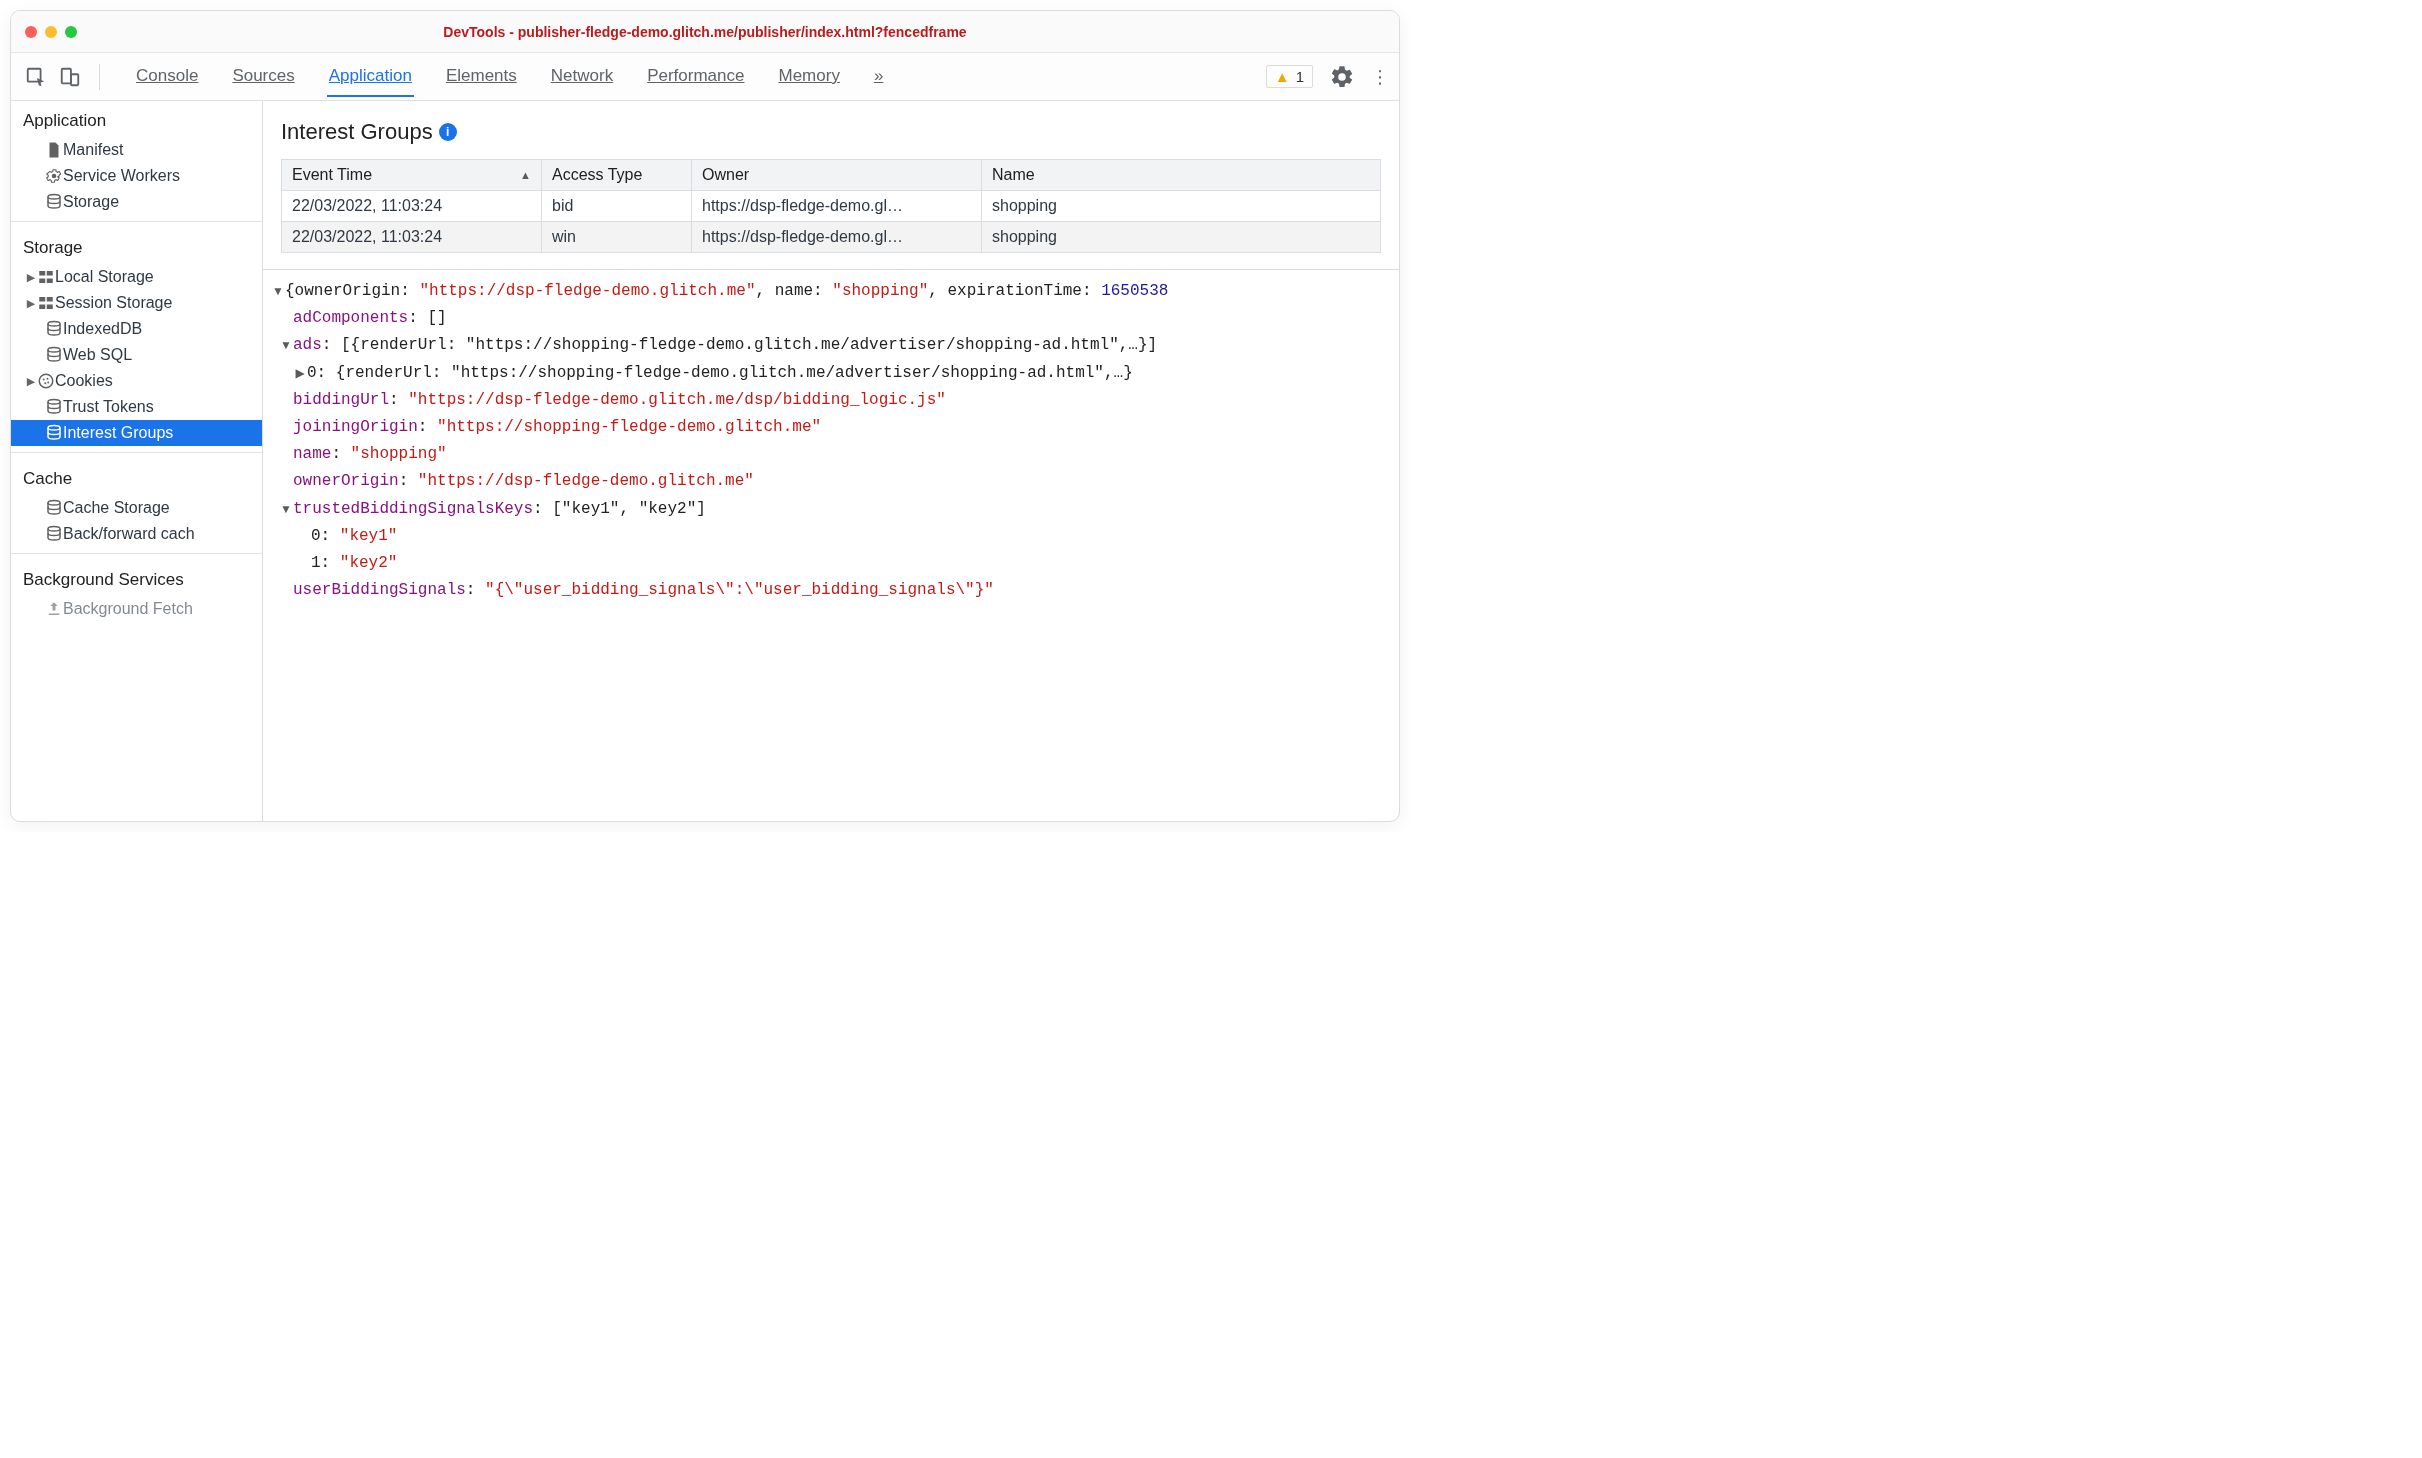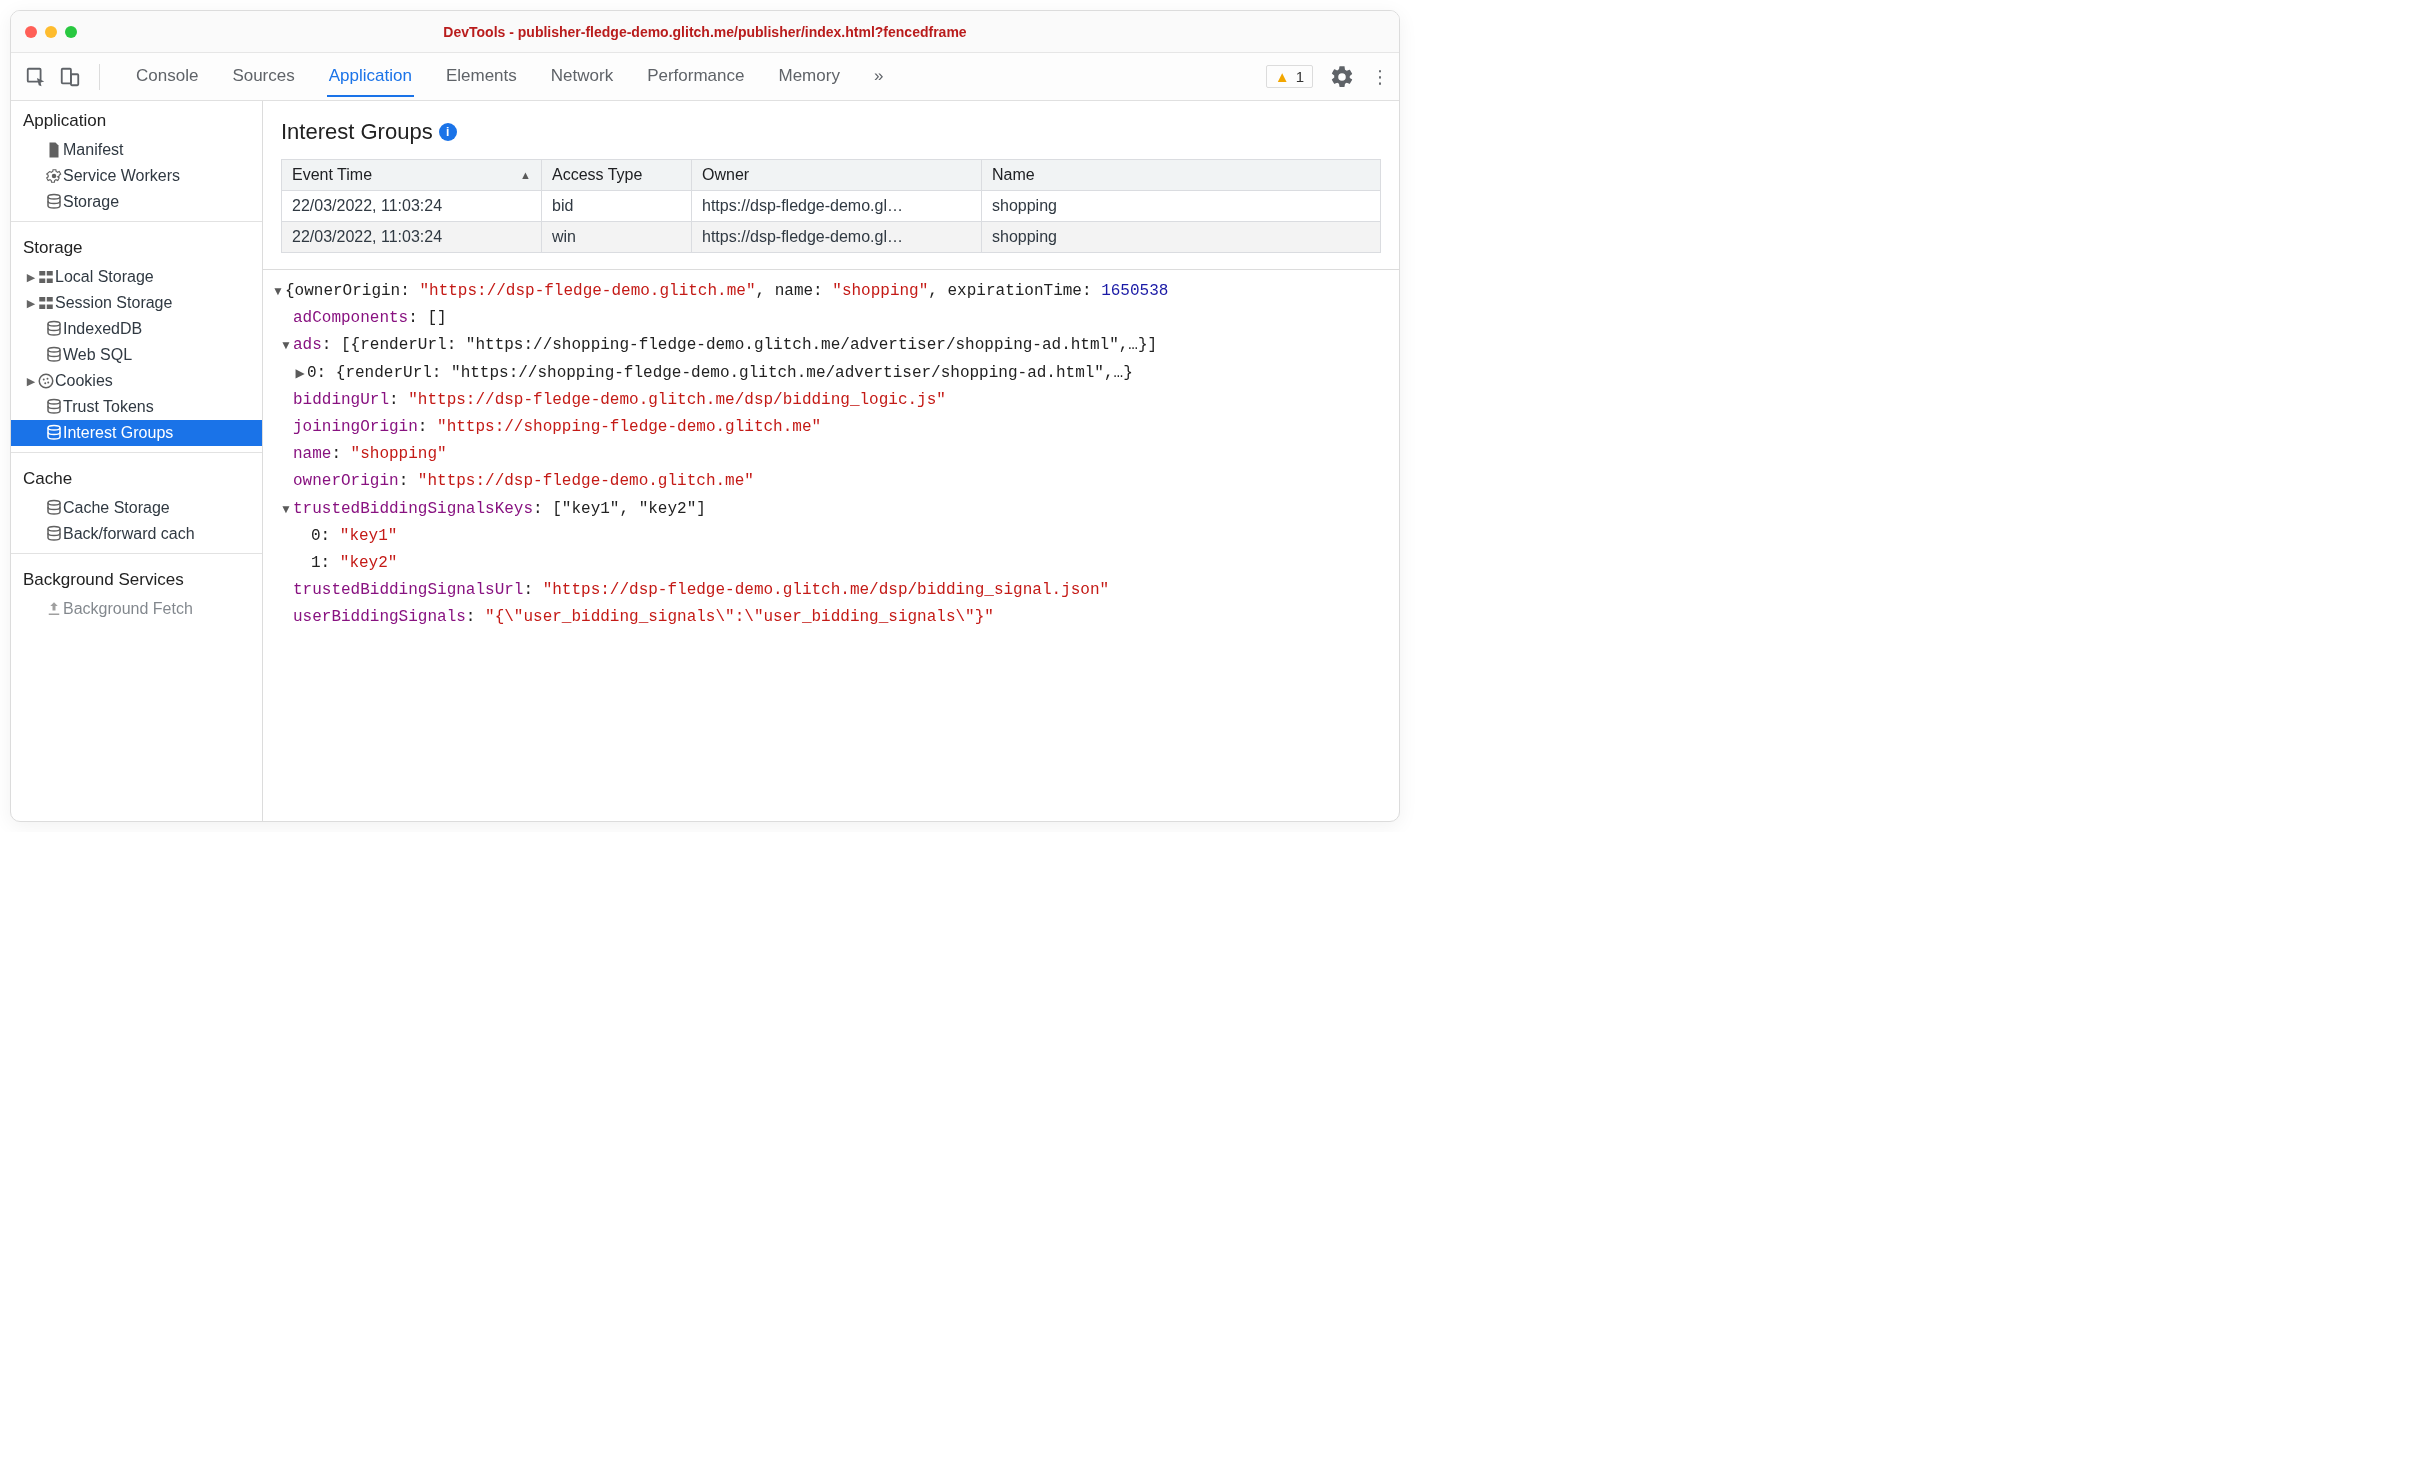--- a/index.html
+++ b/index.html
@@ -45,21 +45,21 @@
     display: flex;
     align-items: center;
     background: #fdfdfd;
     padding: 0 10px;
     gap: 4px;
   }
   .tool-icon { width: 30px; height: 30px; display:flex; align-items:center; justify-content:center; color:#5f6368; }
   .tool-icon svg { width: 22px; height: 22px; }
   .divider-v { width:1px; height: 26px; background:#dcdcdc; margin: 0 10px; }
   .tabs { display: flex; align-items: center; gap: 30px; flex: 1; padding-left: 20px; font-size: 17px; color:#5f6368; }
-  .tab { padding: 10px 2px 9px 2px; border-bottom: 2px solid transparent; cursor: default; }
+  .tab { padding: 10px 2px 9px 2px; border-bottom: 2px solid transparent; cursor: default; text-decoration: underline; }
   .tab.active { color:#1a73e8; border-bottom-color:#1a73e8; }
   .toolbar-right { display:flex; align-items:center; gap:16px; padding-right: 6px; }
   .warn-badge {
     display: inline-flex; align-items:center; gap:6px;
     border:1px solid #dcdcdc; border-radius:2px;
     padding: 2px 8px; font-size: 15px; color:#333;
   }
   .warn-tri { color:#f2a600; font-size: 15px; line-height:1; }
   .gear { color:#5f6368; width:26px; height:26px; display:flex; align-items:center; justify-content:center; }
   .kebab { color:#5f6368; font-size: 18px; letter-spacing: 0; line-height: 4px; width: 12px; text-align:center;}
@@ -418,21 +418,18 @@
         <span class="jrow">
           <span class="tw" style="margin-left:8px">▼</span><span class="jk">trustedBiddingSignalsKeys</span><span class="jpun">: </span><span class="jpun">["key1", "key2"]</span>
         </span>
         <span class="jrow pad2">
           <span class="idx">0</span><span class="jpun">: </span><span class="jstr">"key1"</span>
         </span>
         <span class="jrow pad2">
           <span class="idx">1</span><span class="jpun">: </span><span class="jstr">"key2"</span>
         </span>
         <span class="jrow pad1">
-          <span class="jk">trustedBiddingSignalsUrl</span><span class="jpun">: </span><span class="jstr">"https://dsp-fledge-demo.glitch.me/dsp/bidding_signal.json"</span>
-        </span>
-        <span class="jrow pad1">
           <span class="jk">userBiddingSignals</span><span class="jpun">: </span><span class="jstr">"{\"user_bidding_signals\":\"user_bidding_signals\"}"</span>
         </span>
       </div>
     </div>
   </div>
 </div>
 
 </body></html>

